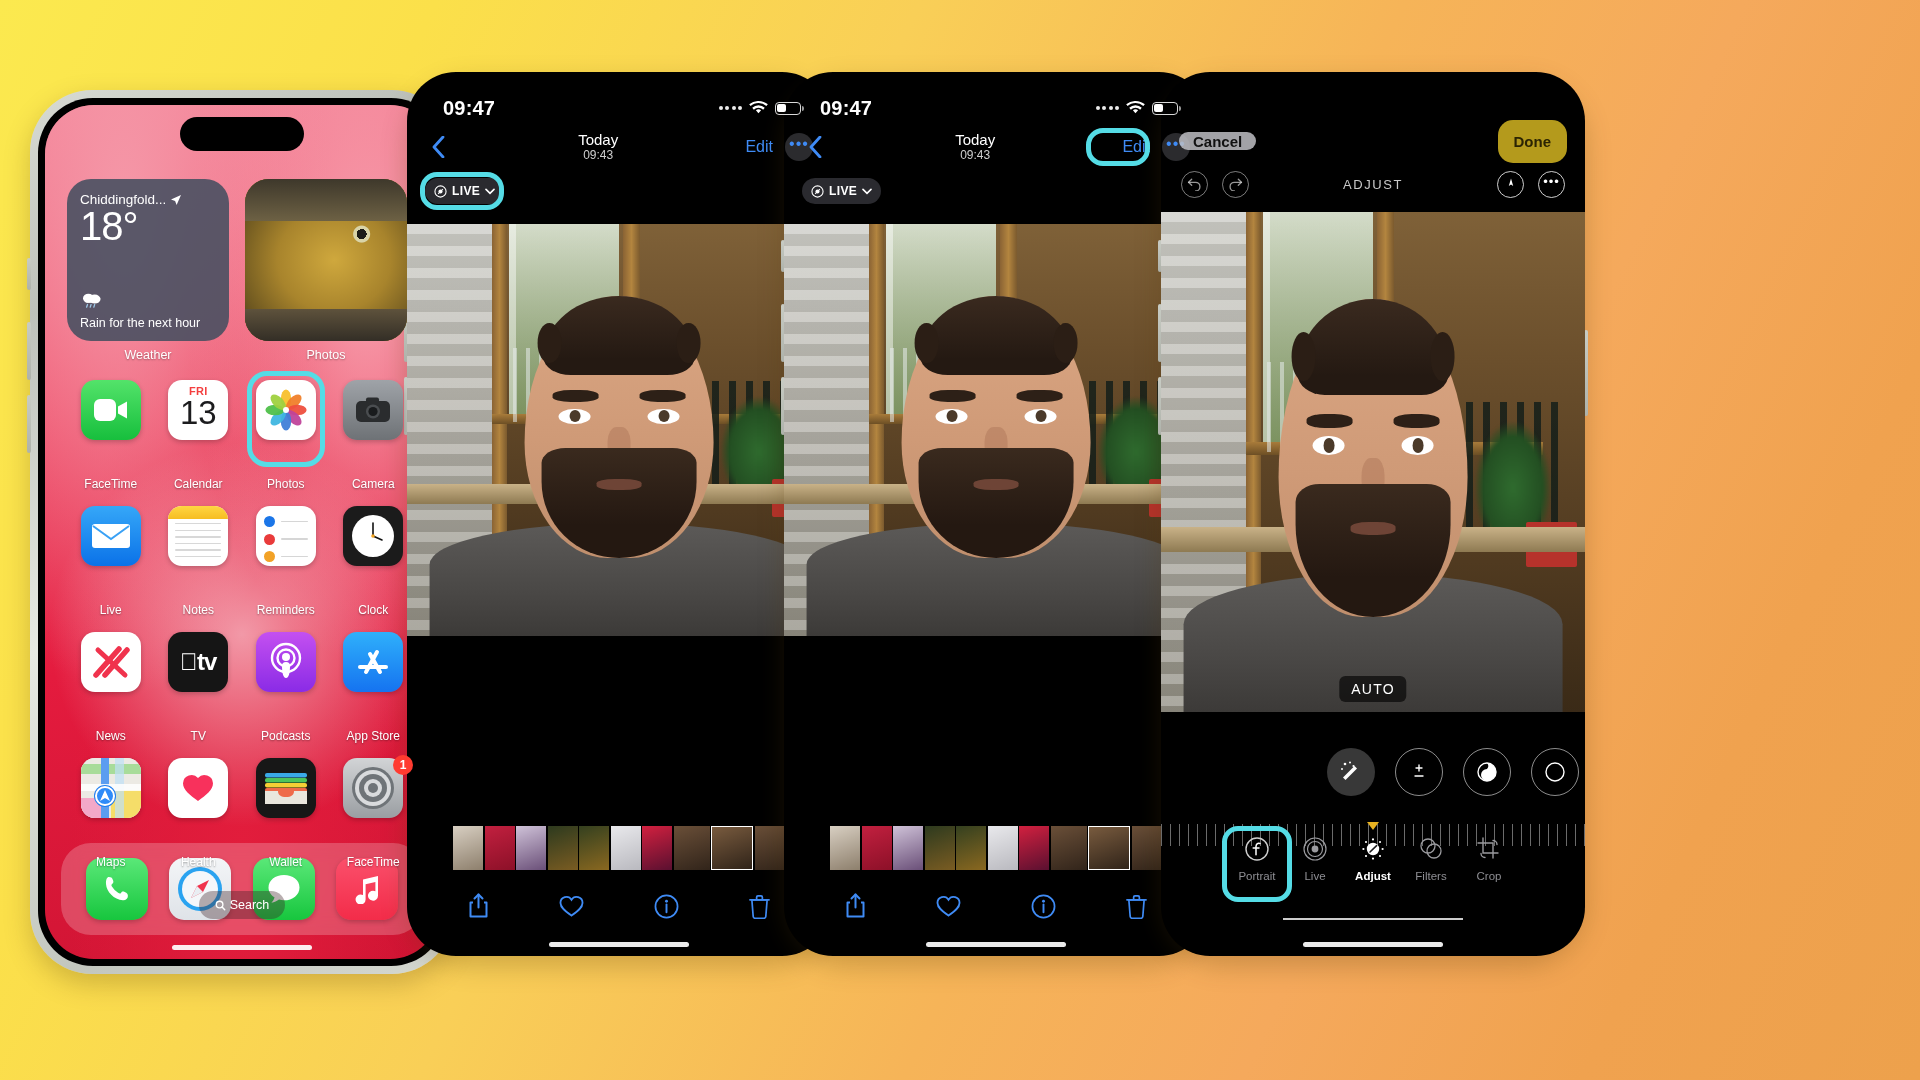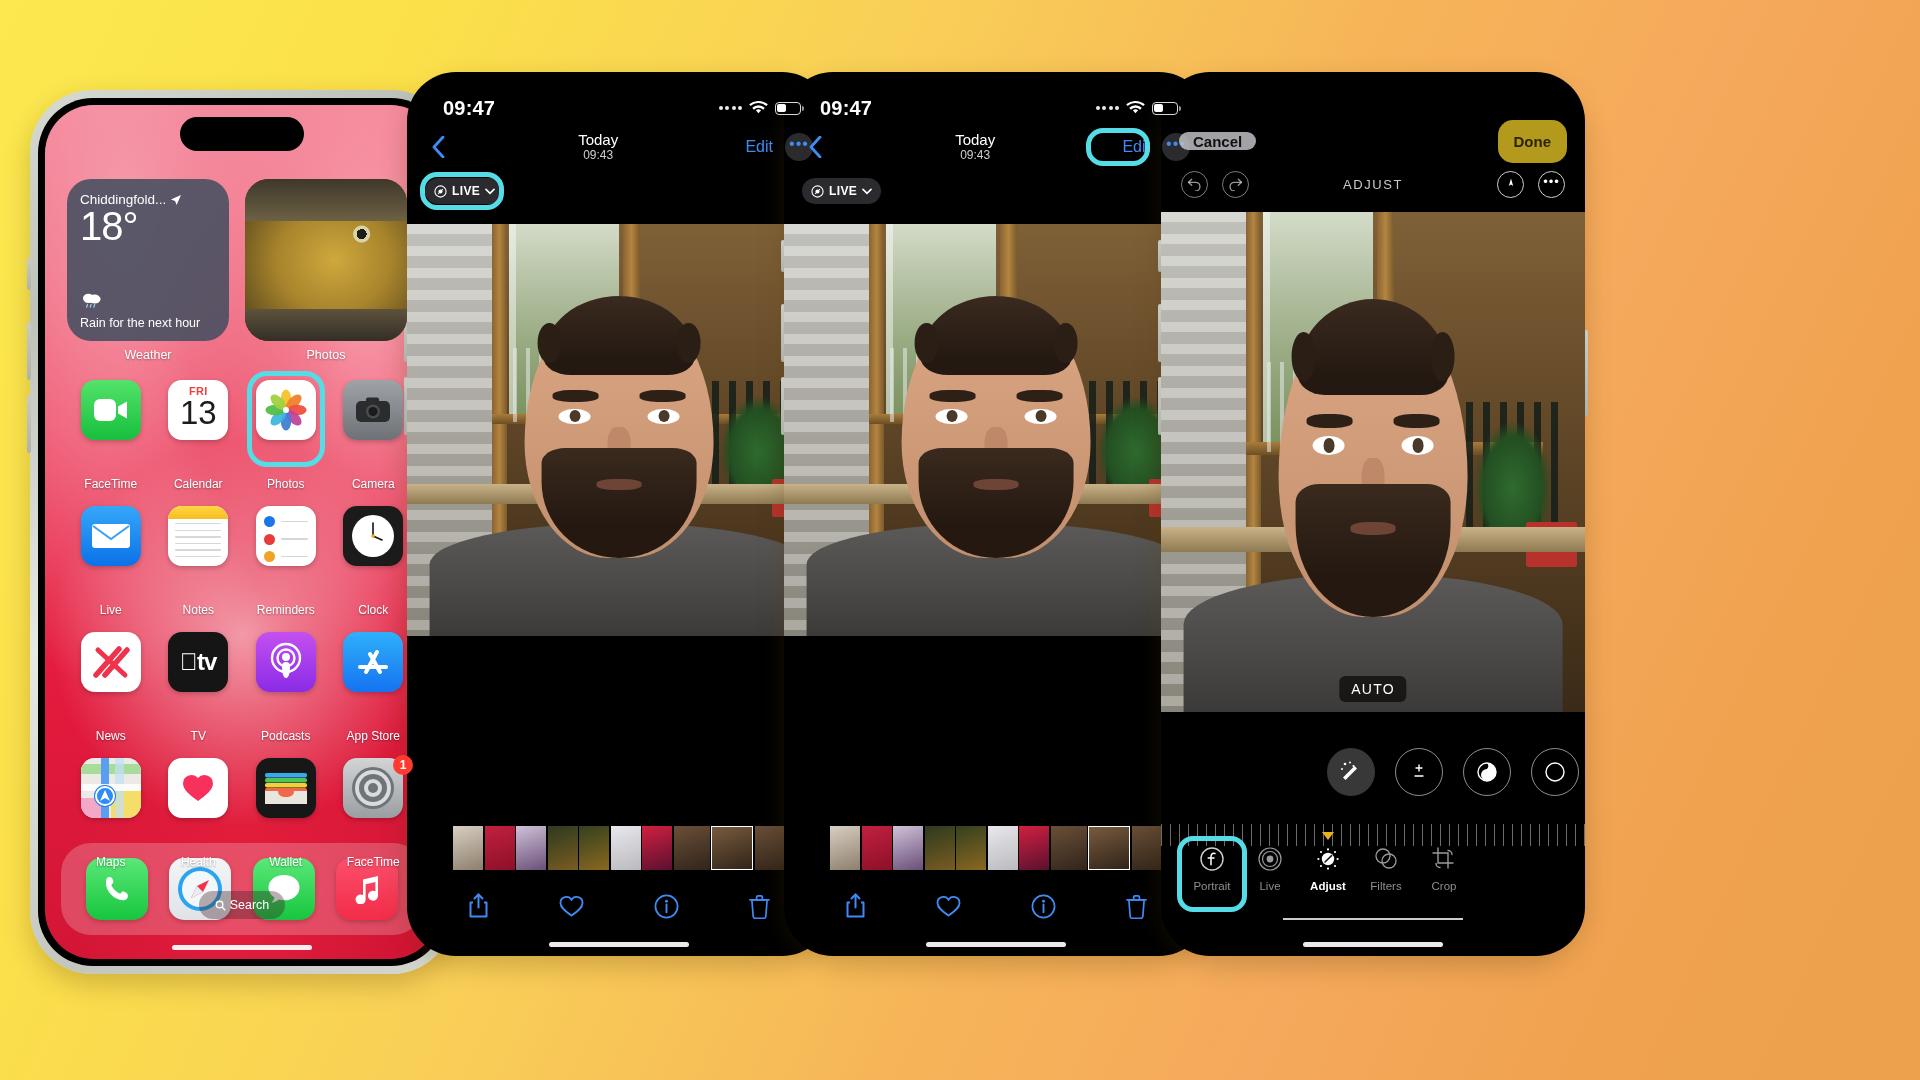--- a/index.html
+++ b/index.html
@@ -214,21 +214,21 @@
   .ed-sub { position:absolute; top:92px; left:0; right:0; height:40px; display:flex; align-items:center; justify-content:space-between; padding:0 20px; z-index:22; }
   .circ { width:27px; height:27px; border-radius:50%; border:1.4px solid rgba(255,255,255,.48); display:flex; align-items:center; justify-content:center; color:rgba(255,255,255,.6); font-size:14px; }
   .ed-mode { position:absolute; left:0; right:0; text-align:center; font-size:13px; letter-spacing:1.6px; color:#c9c9c9; font-weight:500; }
   .ed-photo { position:absolute; left:0; right:0; top:140px; height:500px; overflow:hidden; }
   .auto-badge { position:absolute; left:50%; transform:translateX(-50%); bottom:10px; height:26px; padding:0 12px; border-radius:6px; background:rgba(0,0,0,.62); font-size:14px; letter-spacing:1.2px; display:flex; align-items:center; z-index:6; }
   .ed-dials { position:absolute; left:0; right:0; top:664px; height:72px; display:flex; align-items:center; gap:20px; padding-left:166px; }
   .dial { width:48px; height:48px; border-radius:50%; border:1.4px solid rgba(255,255,255,.55); display:flex; align-items:center; justify-content:center; flex:none; }
   .dial.active { background:rgba(255,255,255,.22); border-color:transparent; }
   .ed-ruler { position:absolute; left:0; right:0; top:752px; height:22px; overflow:hidden;
      background:repeating-linear-gradient(90deg, rgba(255,255,255,.42) 0 1px, rgba(255,255,255,0) 1px 9px); }
-  .ed-tabs { position:absolute; left:0; right:0; bottom:42px; height:76px; display:flex; align-items:flex-start; justify-content:flex-start; padding:6px 22px 0; }
+  .ed-tabs { position:absolute; left:0; right:0; bottom:52px; height:76px; display:flex; align-items:flex-start; justify-content:center; padding:6px 22px 0; }
   .edtab { display:flex; flex-direction:column; align-items:center; gap:6px; position:relative; width:58px; }
   .edtab .glyph { width:30px; height:30px; display:flex; align-items:center; justify-content:center; }
   .edtab .tl { font-size:11.5px; color:#8e8e93; }
   .edtab.active .tl { color:#fff; font-weight:600; }
   .edtab .caret { position:absolute; top:-12px; left:50%; transform:translateX(-50%); width:0;height:0;border-left:6px solid transparent;border-right:6px solid transparent;border-top:8px solid #e8b221; }
   .tab-ring { position:absolute; left:-6px; top:-8px; width:70px; height:76px; border:5px solid #55dce6; border-radius:16px; pointer-events:none; }
   .ed-underline { position:absolute; bottom:36px; left:50%; transform:translateX(-50%); width:180px; height:1.6px; background:rgba(255,255,255,.8); }
 </style>
 </head>
 <body>

